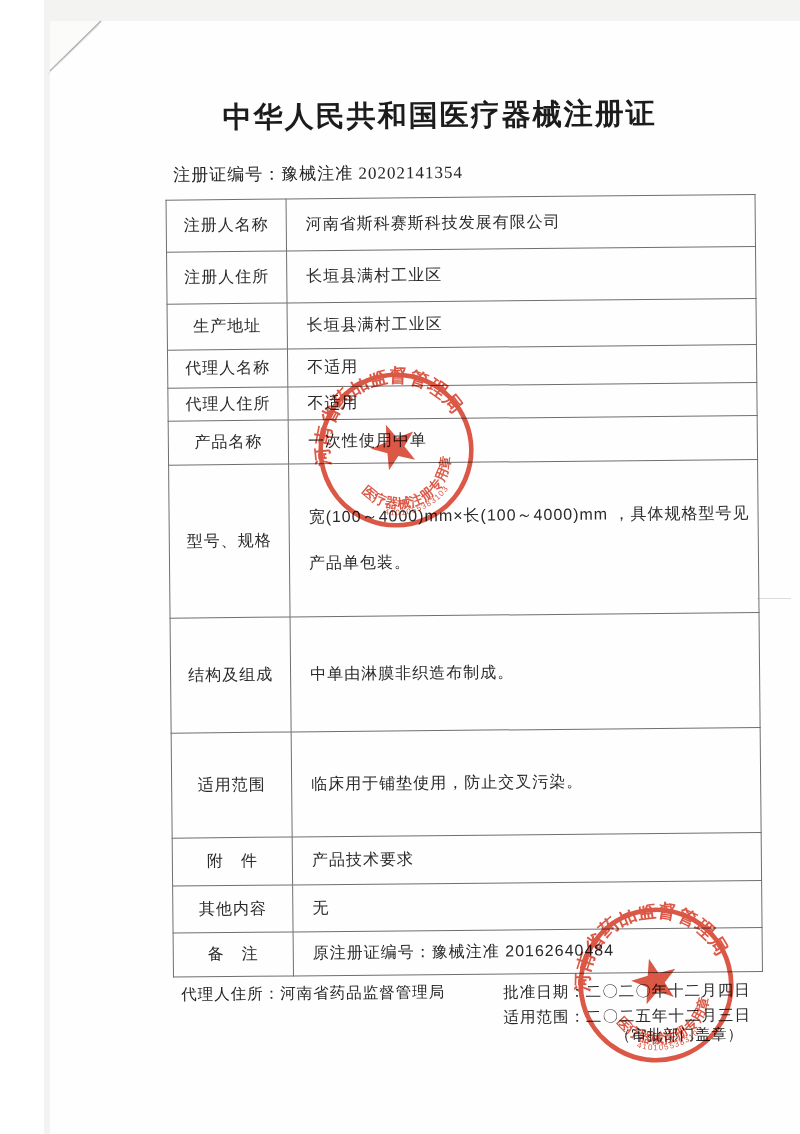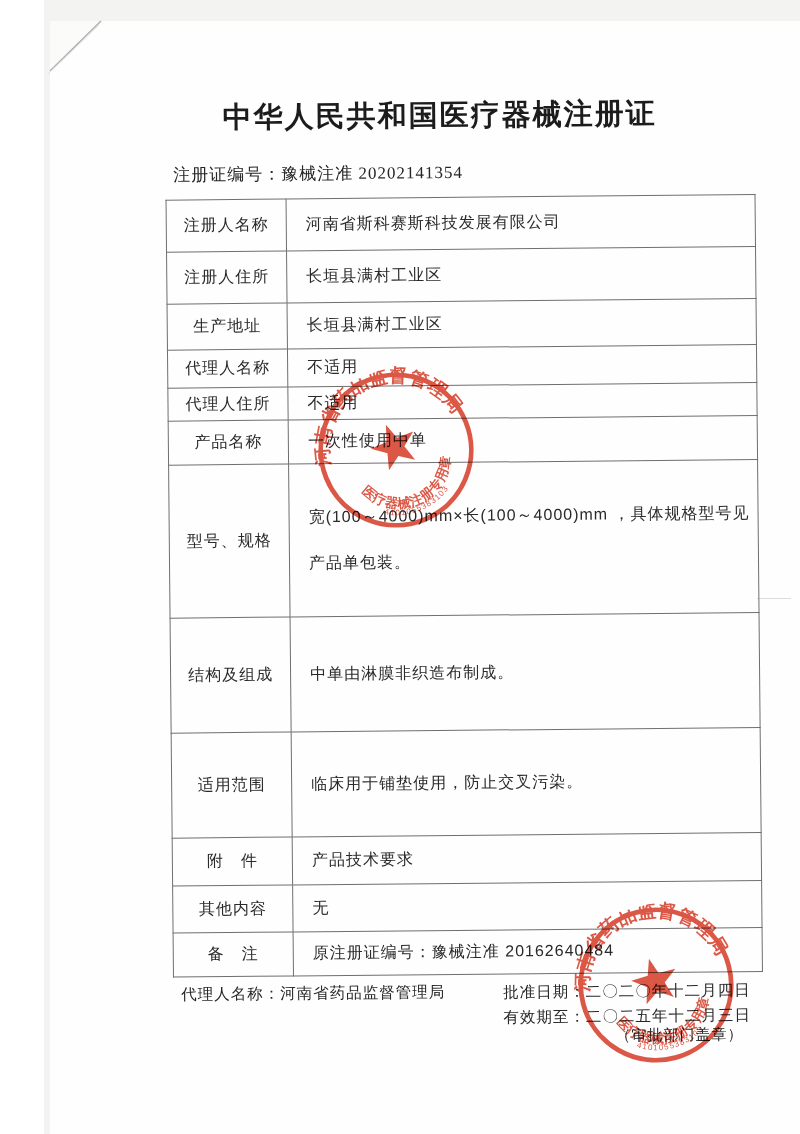--- a/index.html
+++ b/index.html
@@ -138,29 +138,29 @@
         <td class="val">无</td>
       </tr>
       <tr style="height:44px;">
         <td class="lbl">备　注</td>
         <td class="val">原注册证编号：豫械注准 20162640484</td>
       </tr>
     </tbody>
       </table>
 
     <div class="footer-left">
-      <span>代理人名称：</span><span>河南省药品监督管理局</span>
+      <span>代理人住所：</span><span>河南省药品监督管理局</span>
     </div>
 
     <div class="footer-right">
       <div>
         <span>批准日期：</span><span>二〇二〇年十二月四日</span>
       </div>
       <div>
-        <span>有效期至：</span><span>二〇二五年十二月三日</span>
+        <span>适用范围：</span><span>二〇二五年十二月三日</span>
       </div>
     </div>
 
     <div class="seal-note">（审批部门盖章）</div>
   </div>
 
   <svg class="seal seal-1" width="160" height="160" viewBox="0 0 200 200">
     <defs>
       <path id="s1top" d="M 21 127 A 84 84 0 1 1 179 127" fill="none"></path>
       <path id="s1mid" d="M 42 136 A 64 64 0 0 0 158 136" fill="none"></path>

